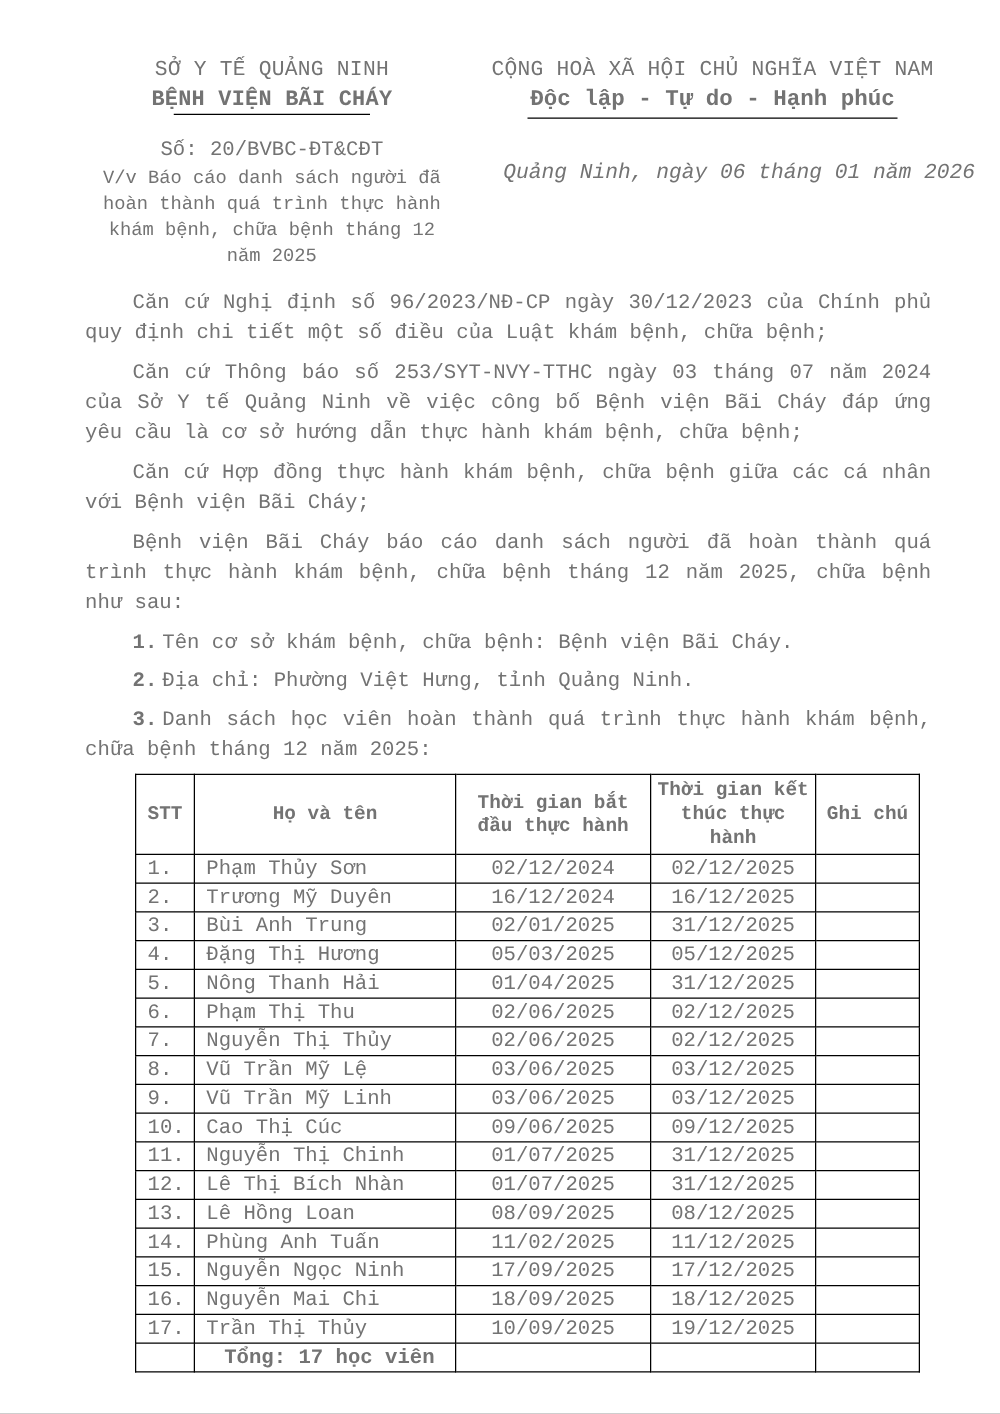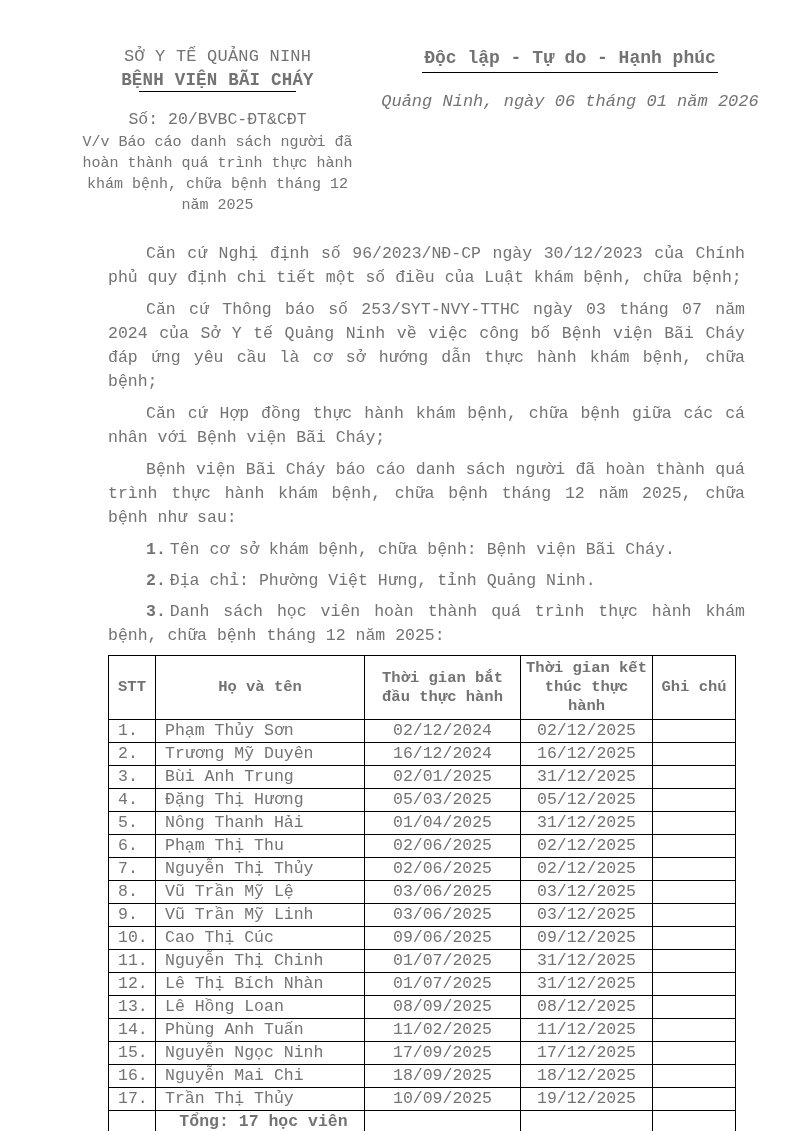--- a/index.html
+++ b/index.html
@@ -66,40 +66,41 @@
     padding: 0 2px 1px 2px;
   }
   .doc-number {
     font-size: 16.5px;
     margin-top: 17px;
     line-height: 22px;
   }
   .place-date {
     font-size: 17px;
     font-style: italic;
-    margin-top: 18px;
+    margin-top: 33px;
     line-height: 22px;
+    text-align: right;
   }
   .subject {
     font-size: 15px;
     line-height: 21px;
     margin: 1px auto 0 auto;
     width: 275px;
     text-align: center;
   }
   
   .recipient {
     text-align: center;
     font-size: 17px;
     margin-top: 40px;
     line-height: 24px;
   }
   .body-text {
-    padding: 0 55px 0 108px;
-    margin-top: 26px;
+    padding: 0 55px 0 68px;
+    margin-top: 14px;
   }
   .body-text p {
     font-size: 16.5px;
     line-height: 24px;
     text-align: justify;
     text-indent: 38px;
     margin-bottom: 8px;
   }
   .num-item {
     font-size: 16.5px;
@@ -151,20 +152,21 @@
 <div class="page">
 
   <div class="doc-header">
     <div class="hdr-left">
       <div class="org-parent">SỞ Y TẾ QUẢNG NINH</div>
       <div><span class="org-name">BỆNH VIỆN BÃI CHÁY</span></div>
       <div class="doc-number">Số: 20/BVBC-ĐT&amp;CĐT</div>
       <div class="subject">V/v Báo cáo danh sách người đã hoàn thành quá trình thực hành khám bệnh, chữa bệnh tháng 12 năm 2025</div>
     </div>
     <div class="hdr-right">
+      <div class="motto-1">CỘNG HOÀ XÃ HỘI CHỦ NGHĨA VIỆT NAM</div>
       <div><span class="motto-2">Độc lập - Tự do - Hạnh phúc</span></div>
       <div class="place-date">Quảng Ninh, ngày 06 tháng 01 năm 2026</div>
     </div>
   </div>
 
 
   <div class="body-text">
     <p>Căn cứ Nghị định số 96/2023/NĐ-CP ngày 30/12/2023 của Chính phủ quy định chi tiết một số điều của Luật khám bệnh, chữa bệnh;</p>
     <p>Căn cứ Thông báo số 253/SYT-NVY-TTHC ngày 03 tháng 07 năm 2024 của Sở Y tế Quảng Ninh về việc công bố Bệnh viện Bãi Cháy đáp ứng yêu cầu là cơ sở hướng dẫn thực hành khám bệnh, chữa bệnh;</p>
     <p>Căn cứ Hợp đồng thực hành khám bệnh, chữa bệnh giữa các cá nhân với Bệnh viện Bãi Cháy;</p>

